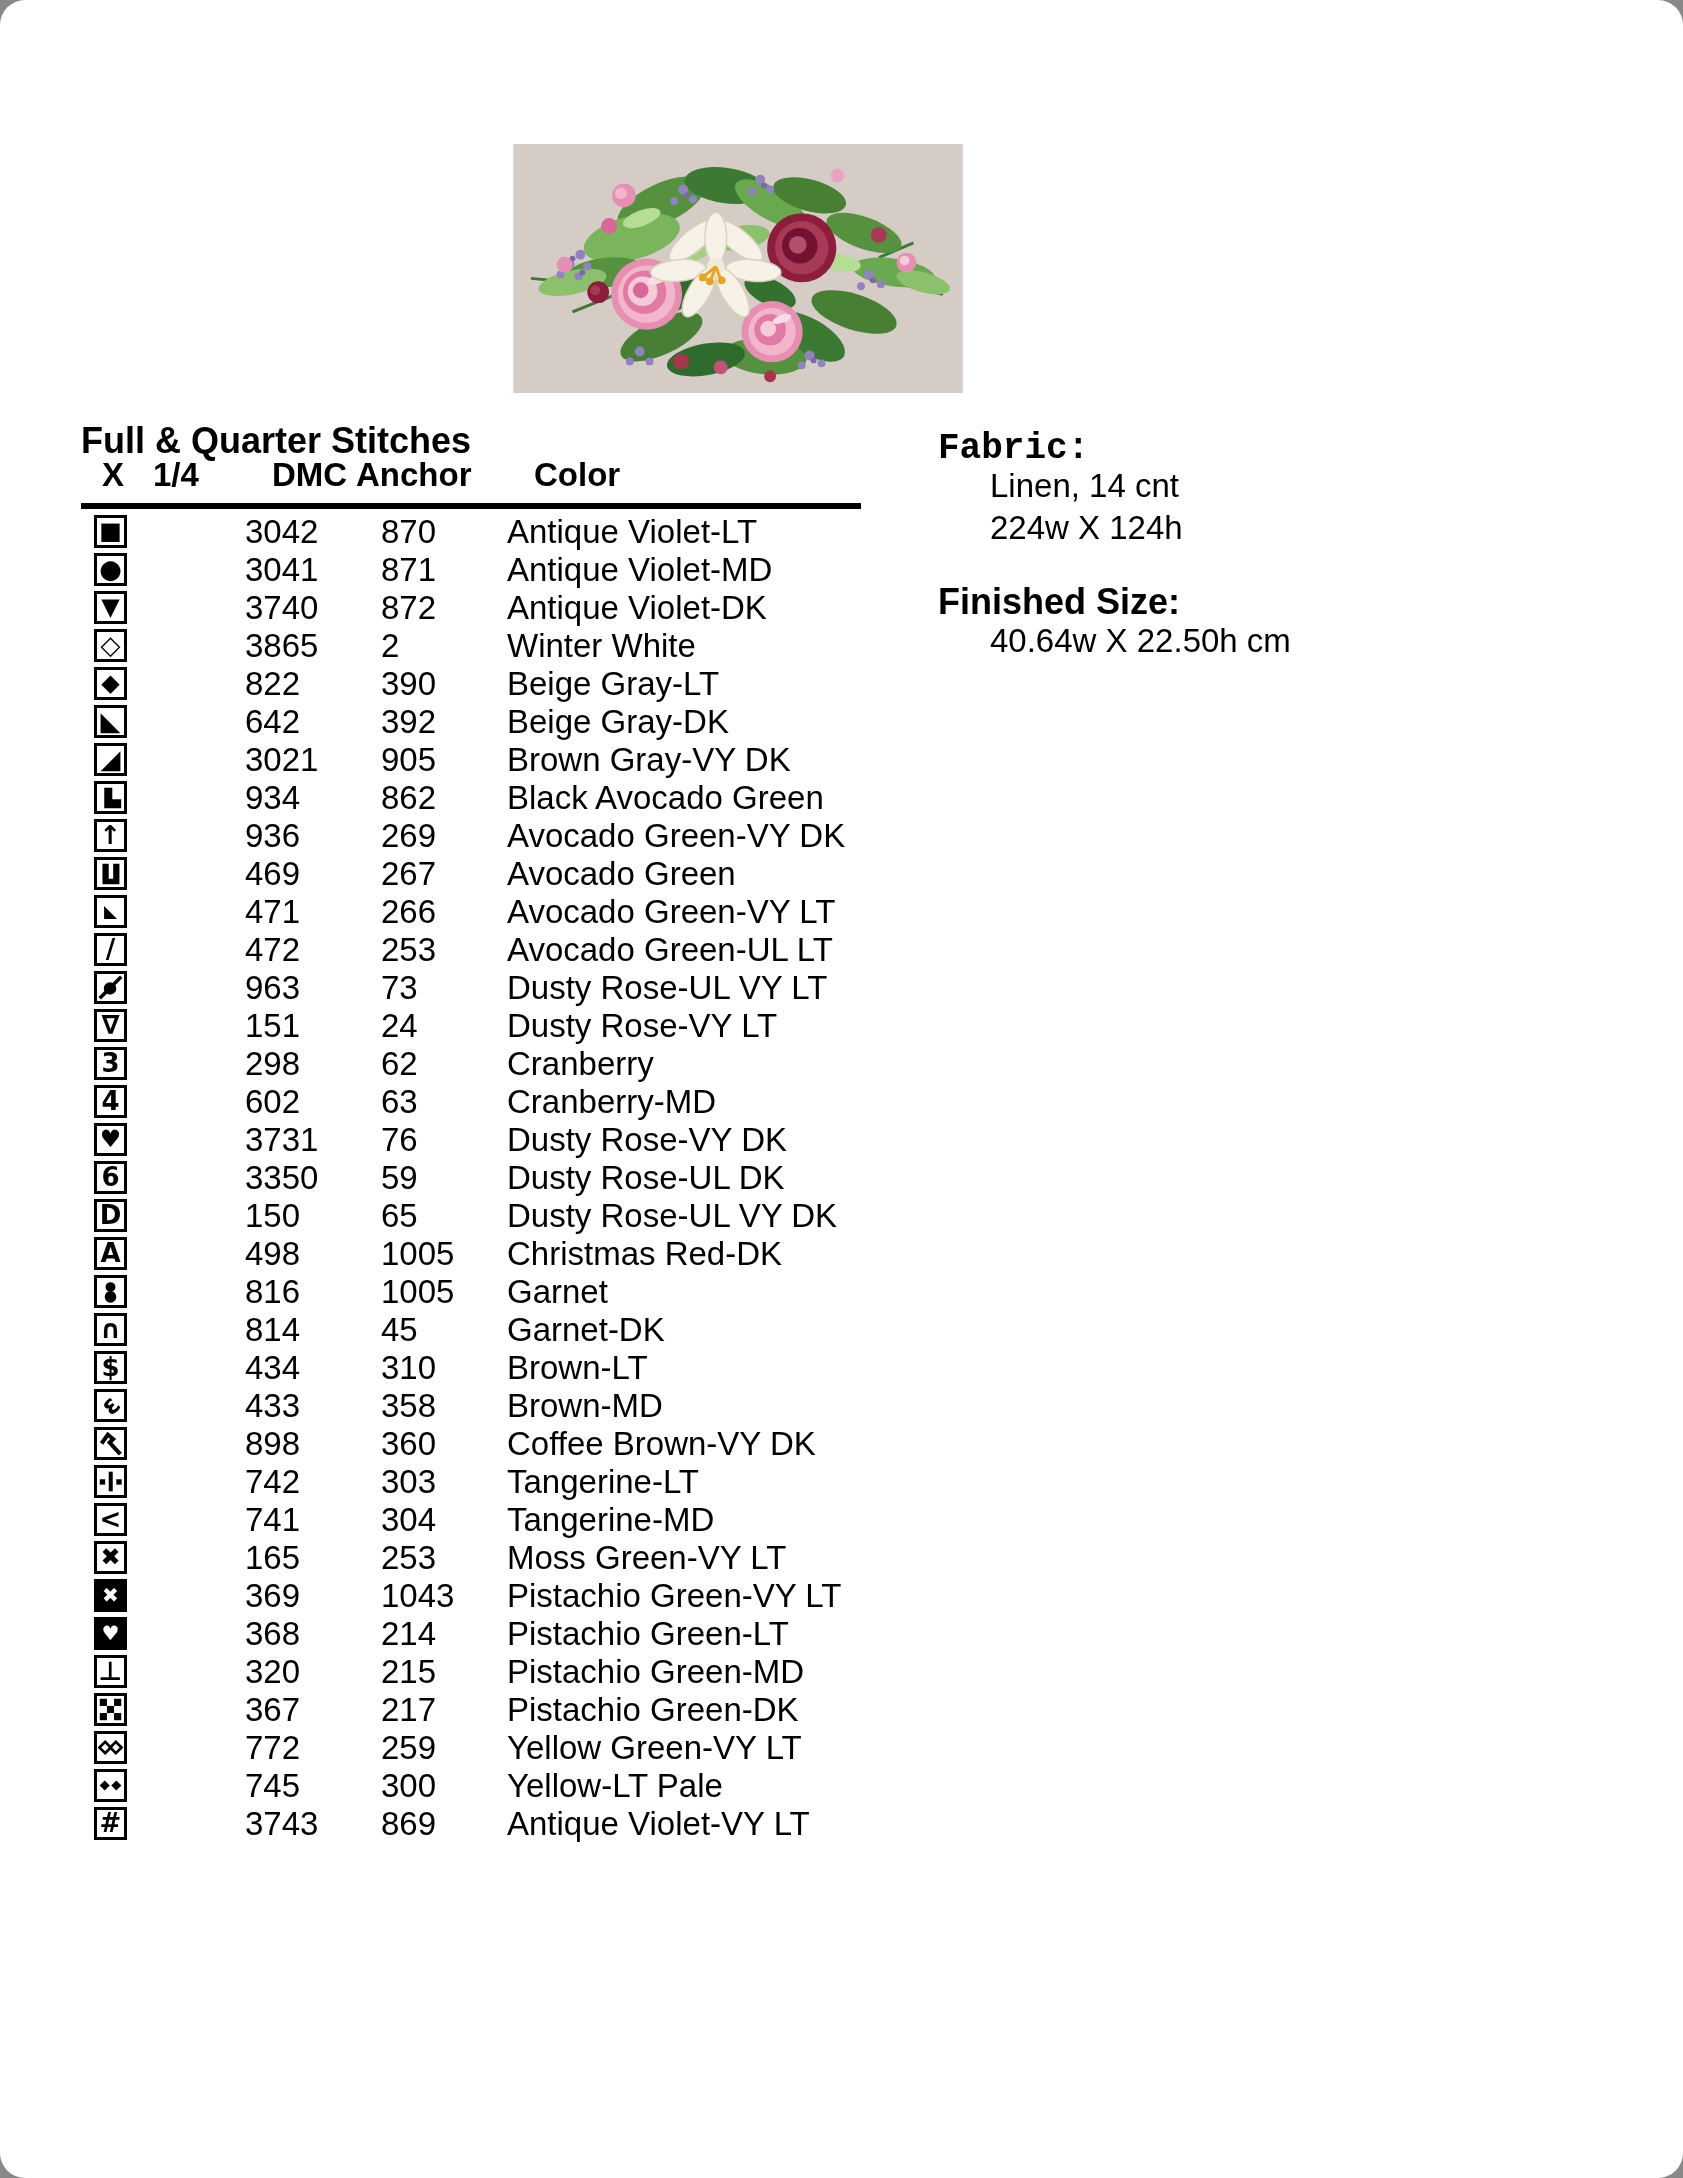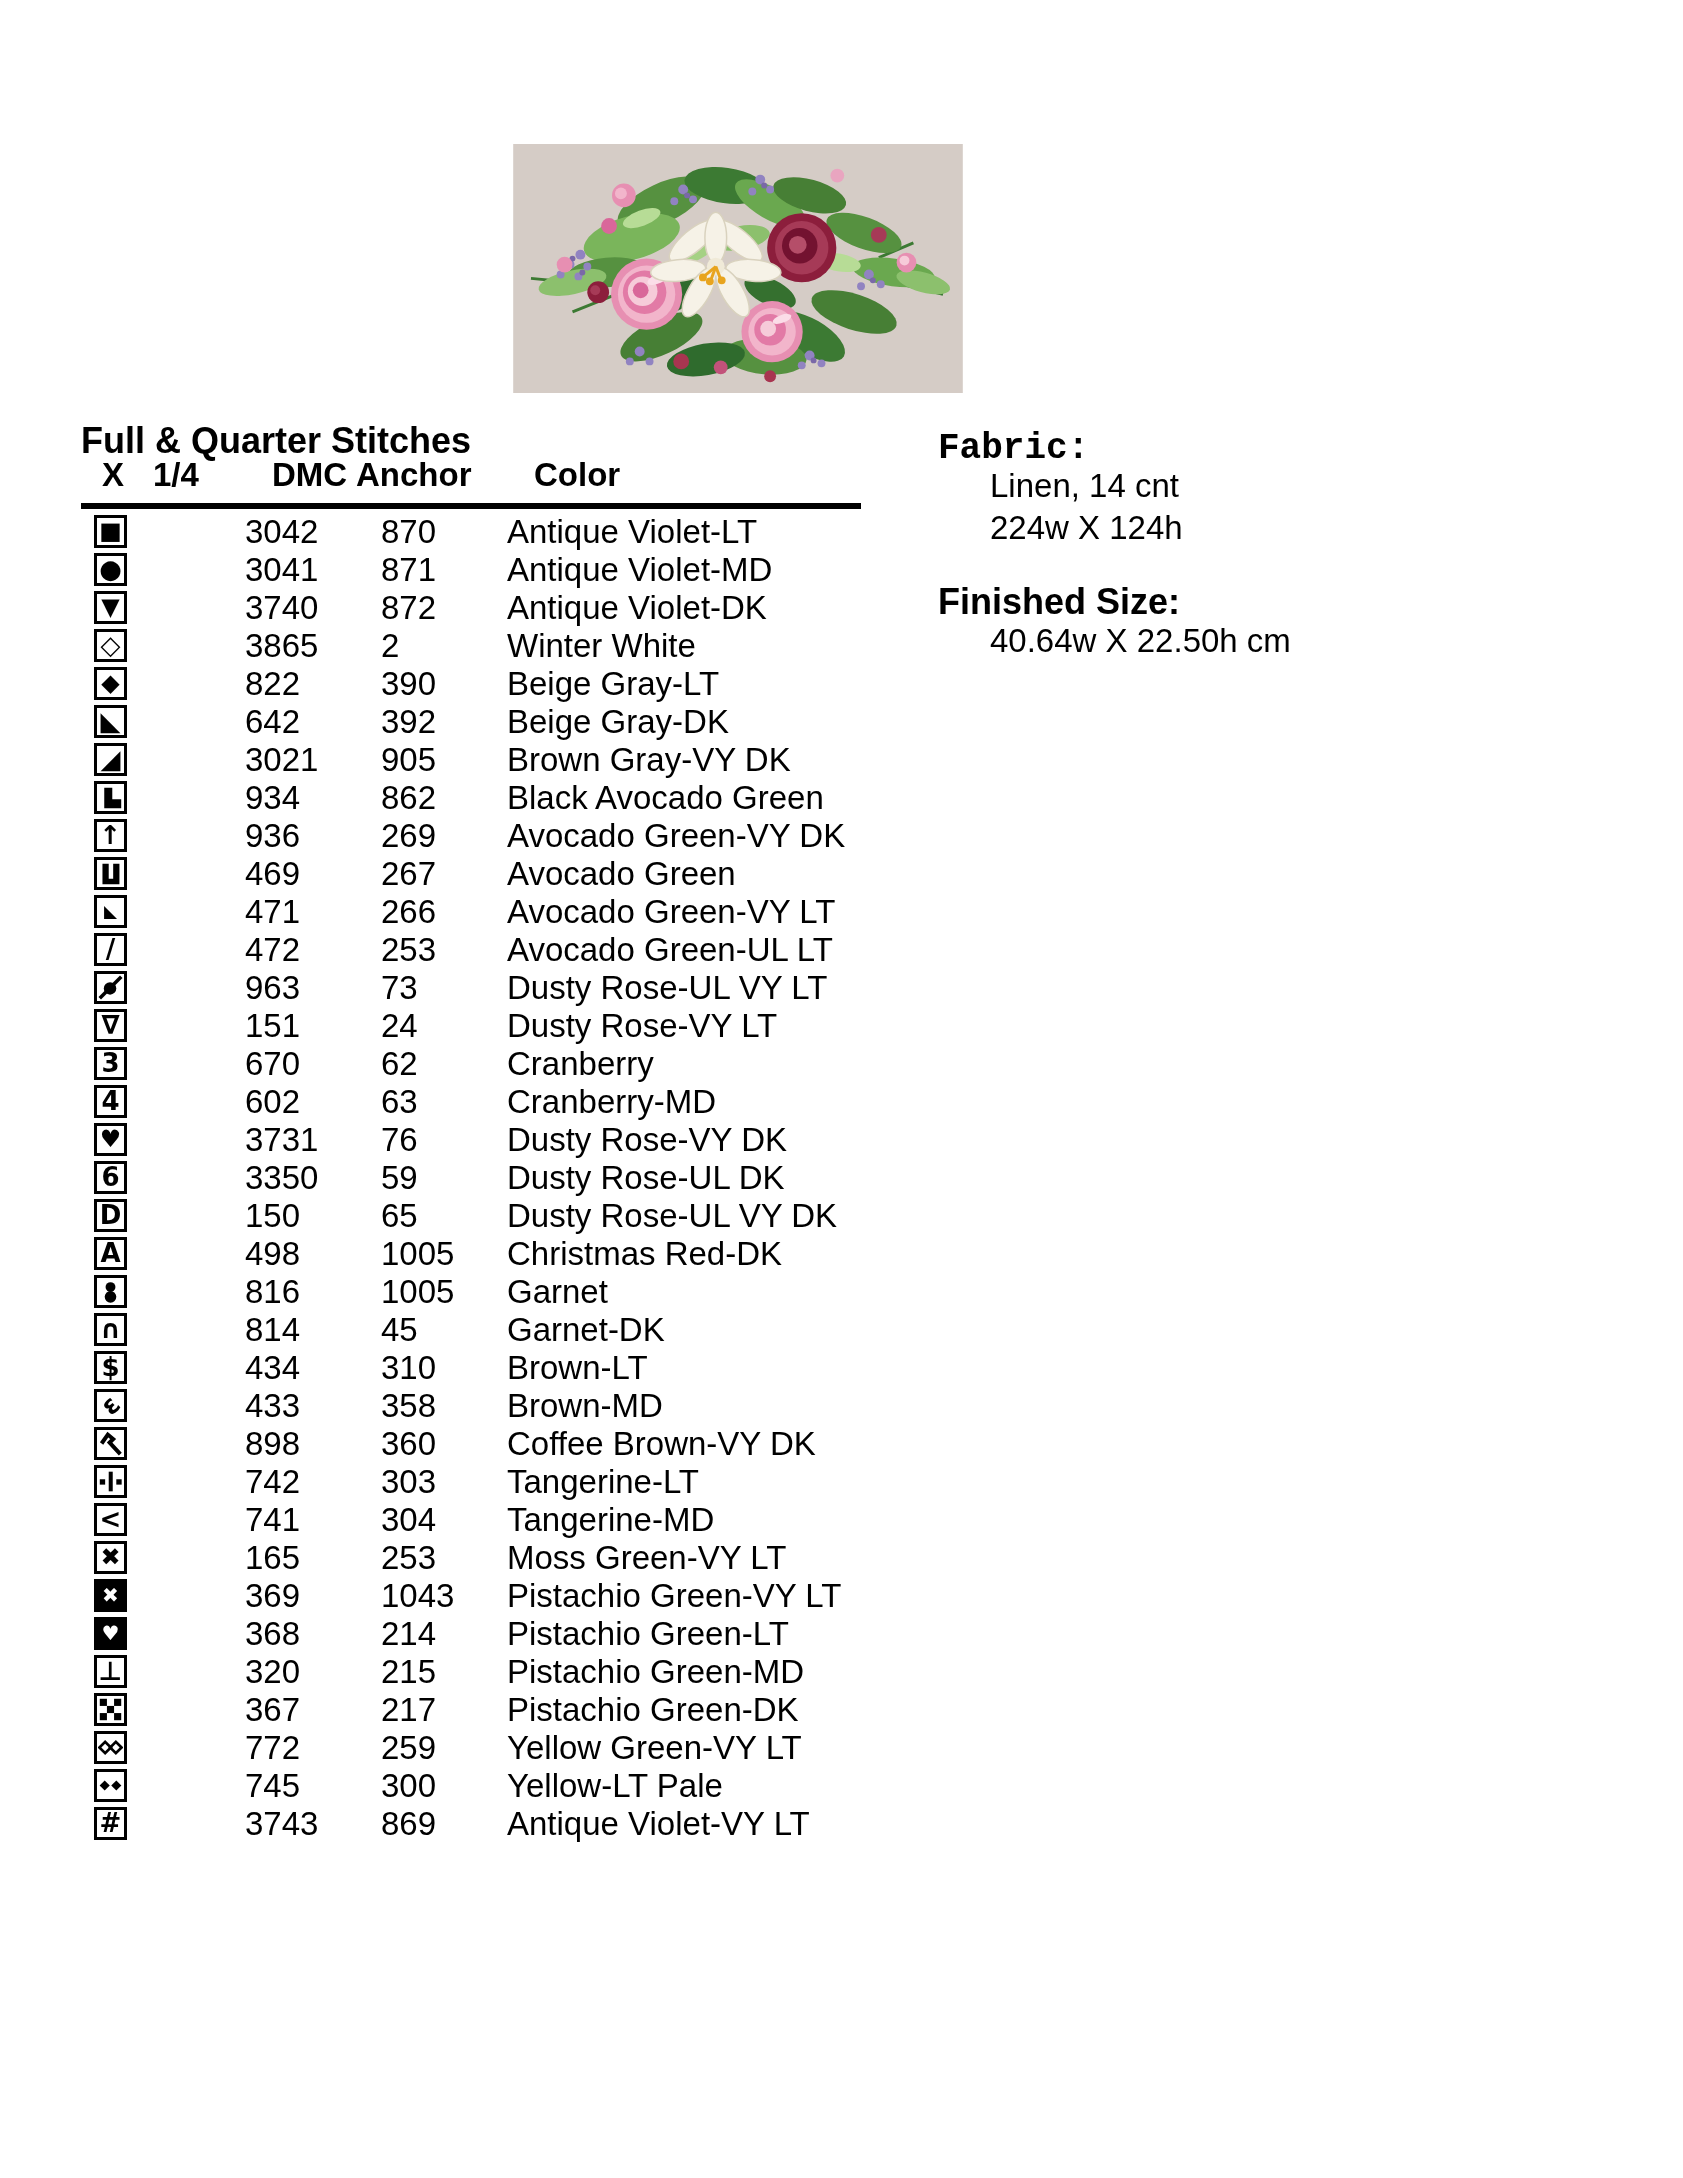--- a/index.html
+++ b/index.html
@@ -1,17 +1,17 @@
 <!DOCTYPE html>
 <html><head>
 <meta charset="utf-8">
 <style>
   html,body{margin:0;padding:0;background:#888;}
   .page{position:relative;width:1683px;height:2178px;background:#ffffff;
-        font-family:"Liberation Sans",sans-serif;color:#000;overflow:hidden;}
+        font-family:"Liberation Sans",sans-serif;color:#000;overflow:hidden;border-radius:25px;}
   .preview{position:absolute;left:513px;top:144px;width:450px;height:249px;}
   .preview svg{display:block;width:100%;height:100%;}
   .title{position:absolute;left:81px;top:420px;font-size:36px;font-weight:bold;white-space:nowrap;}
   .hcell{position:absolute;top:456px;font-size:33px;font-weight:bold;white-space:nowrap;}
   .h-x{left:102px;} .h-q{left:153px;} .h-dmc{left:244px;margin-left:28px;} .h-anchor{left:356px;} .h-color{left:534px;}
   .rule{position:absolute;left:81px;top:503px;width:780px;height:6px;background:#000;}
   .rows{position:absolute;left:84px;top:512px;width:792px;}
   .row{height:38px;display:grid;grid-template-columns:77px 84px 136px 126px 1fr;
        align-items:center;font-size:33px;}
   .cell{white-space:nowrap;line-height:1;}
@@ -332,21 +332,21 @@
         <div class="cell">24</div>
         <div class="cell">Dusty Rose-VY LT</div>
       </div>
       <div class="row">
         <div class="cell">
           <div class="symbox">
             <span class="glyph lg">3</span>
           </div>
         </div>
         <div class="cell"></div>
-        <div class="cell">670</div>
+        <div class="cell">298</div>
         <div class="cell">62</div>
         <div class="cell">Cranberry</div>
       </div>
       <div class="row">
         <div class="cell">
           <div class="symbox">
             <span class="glyph lg">4</span>
           </div>
         </div>
         <div class="cell"></div>

